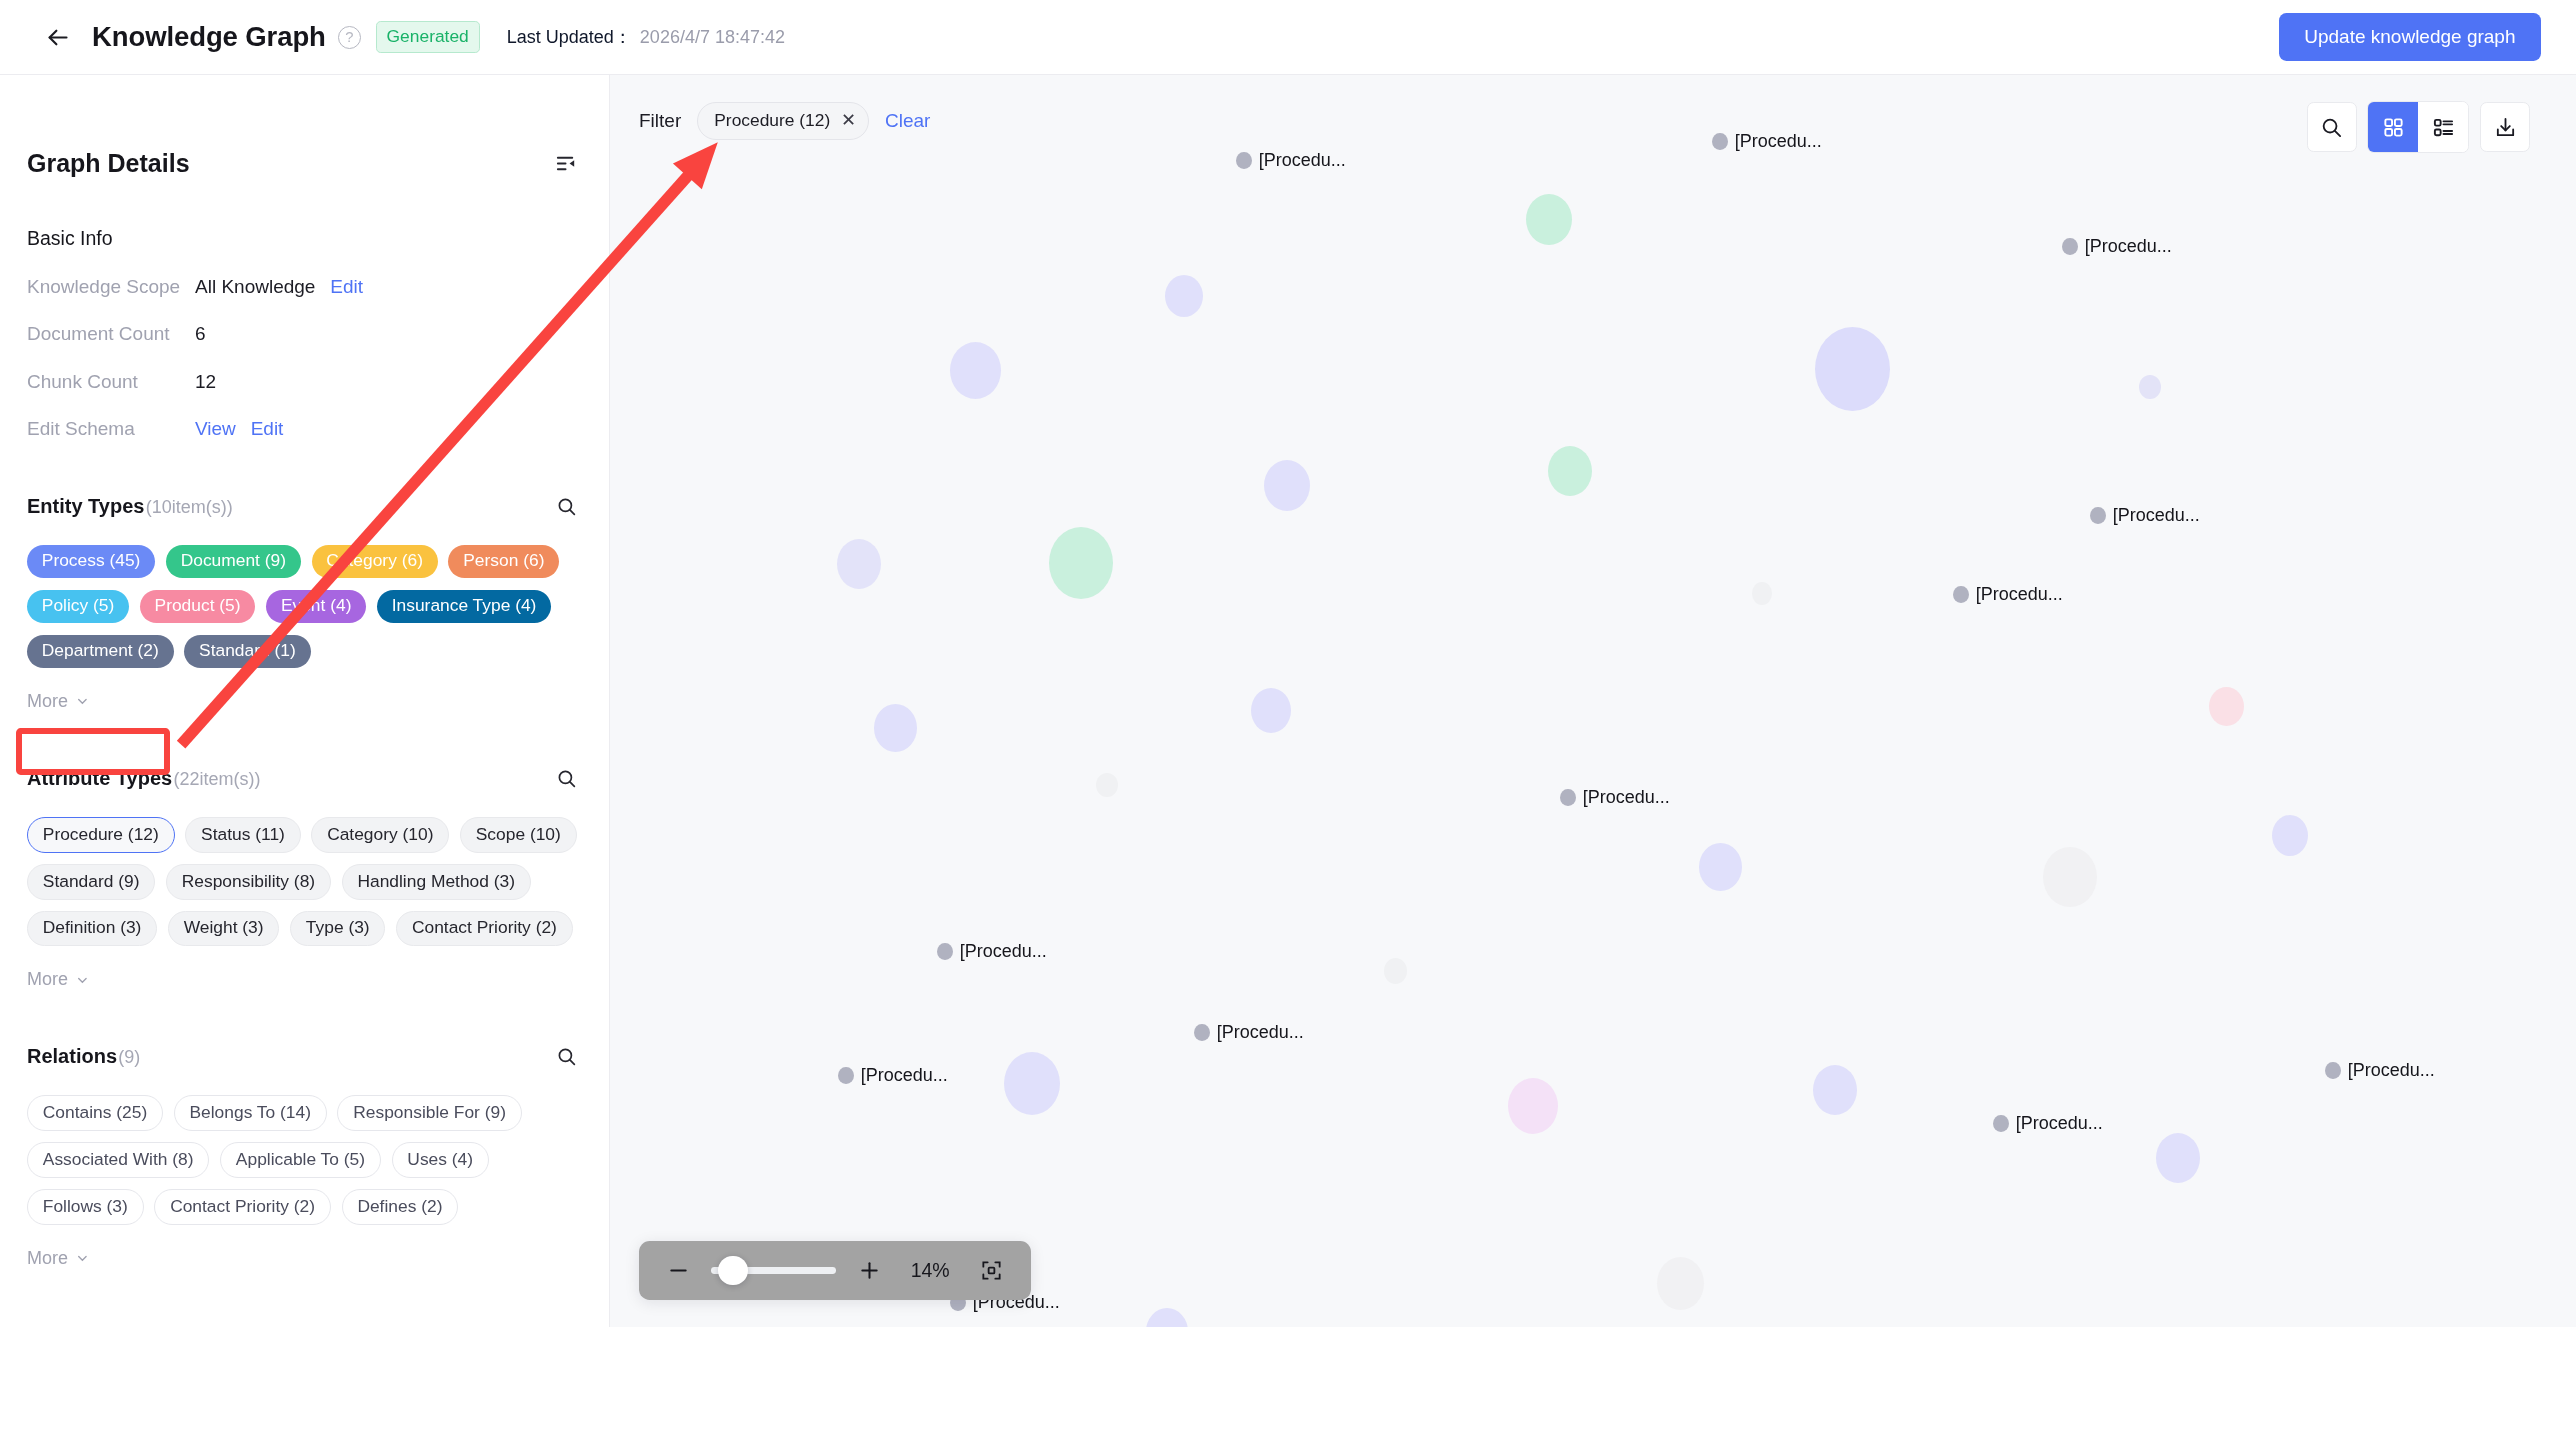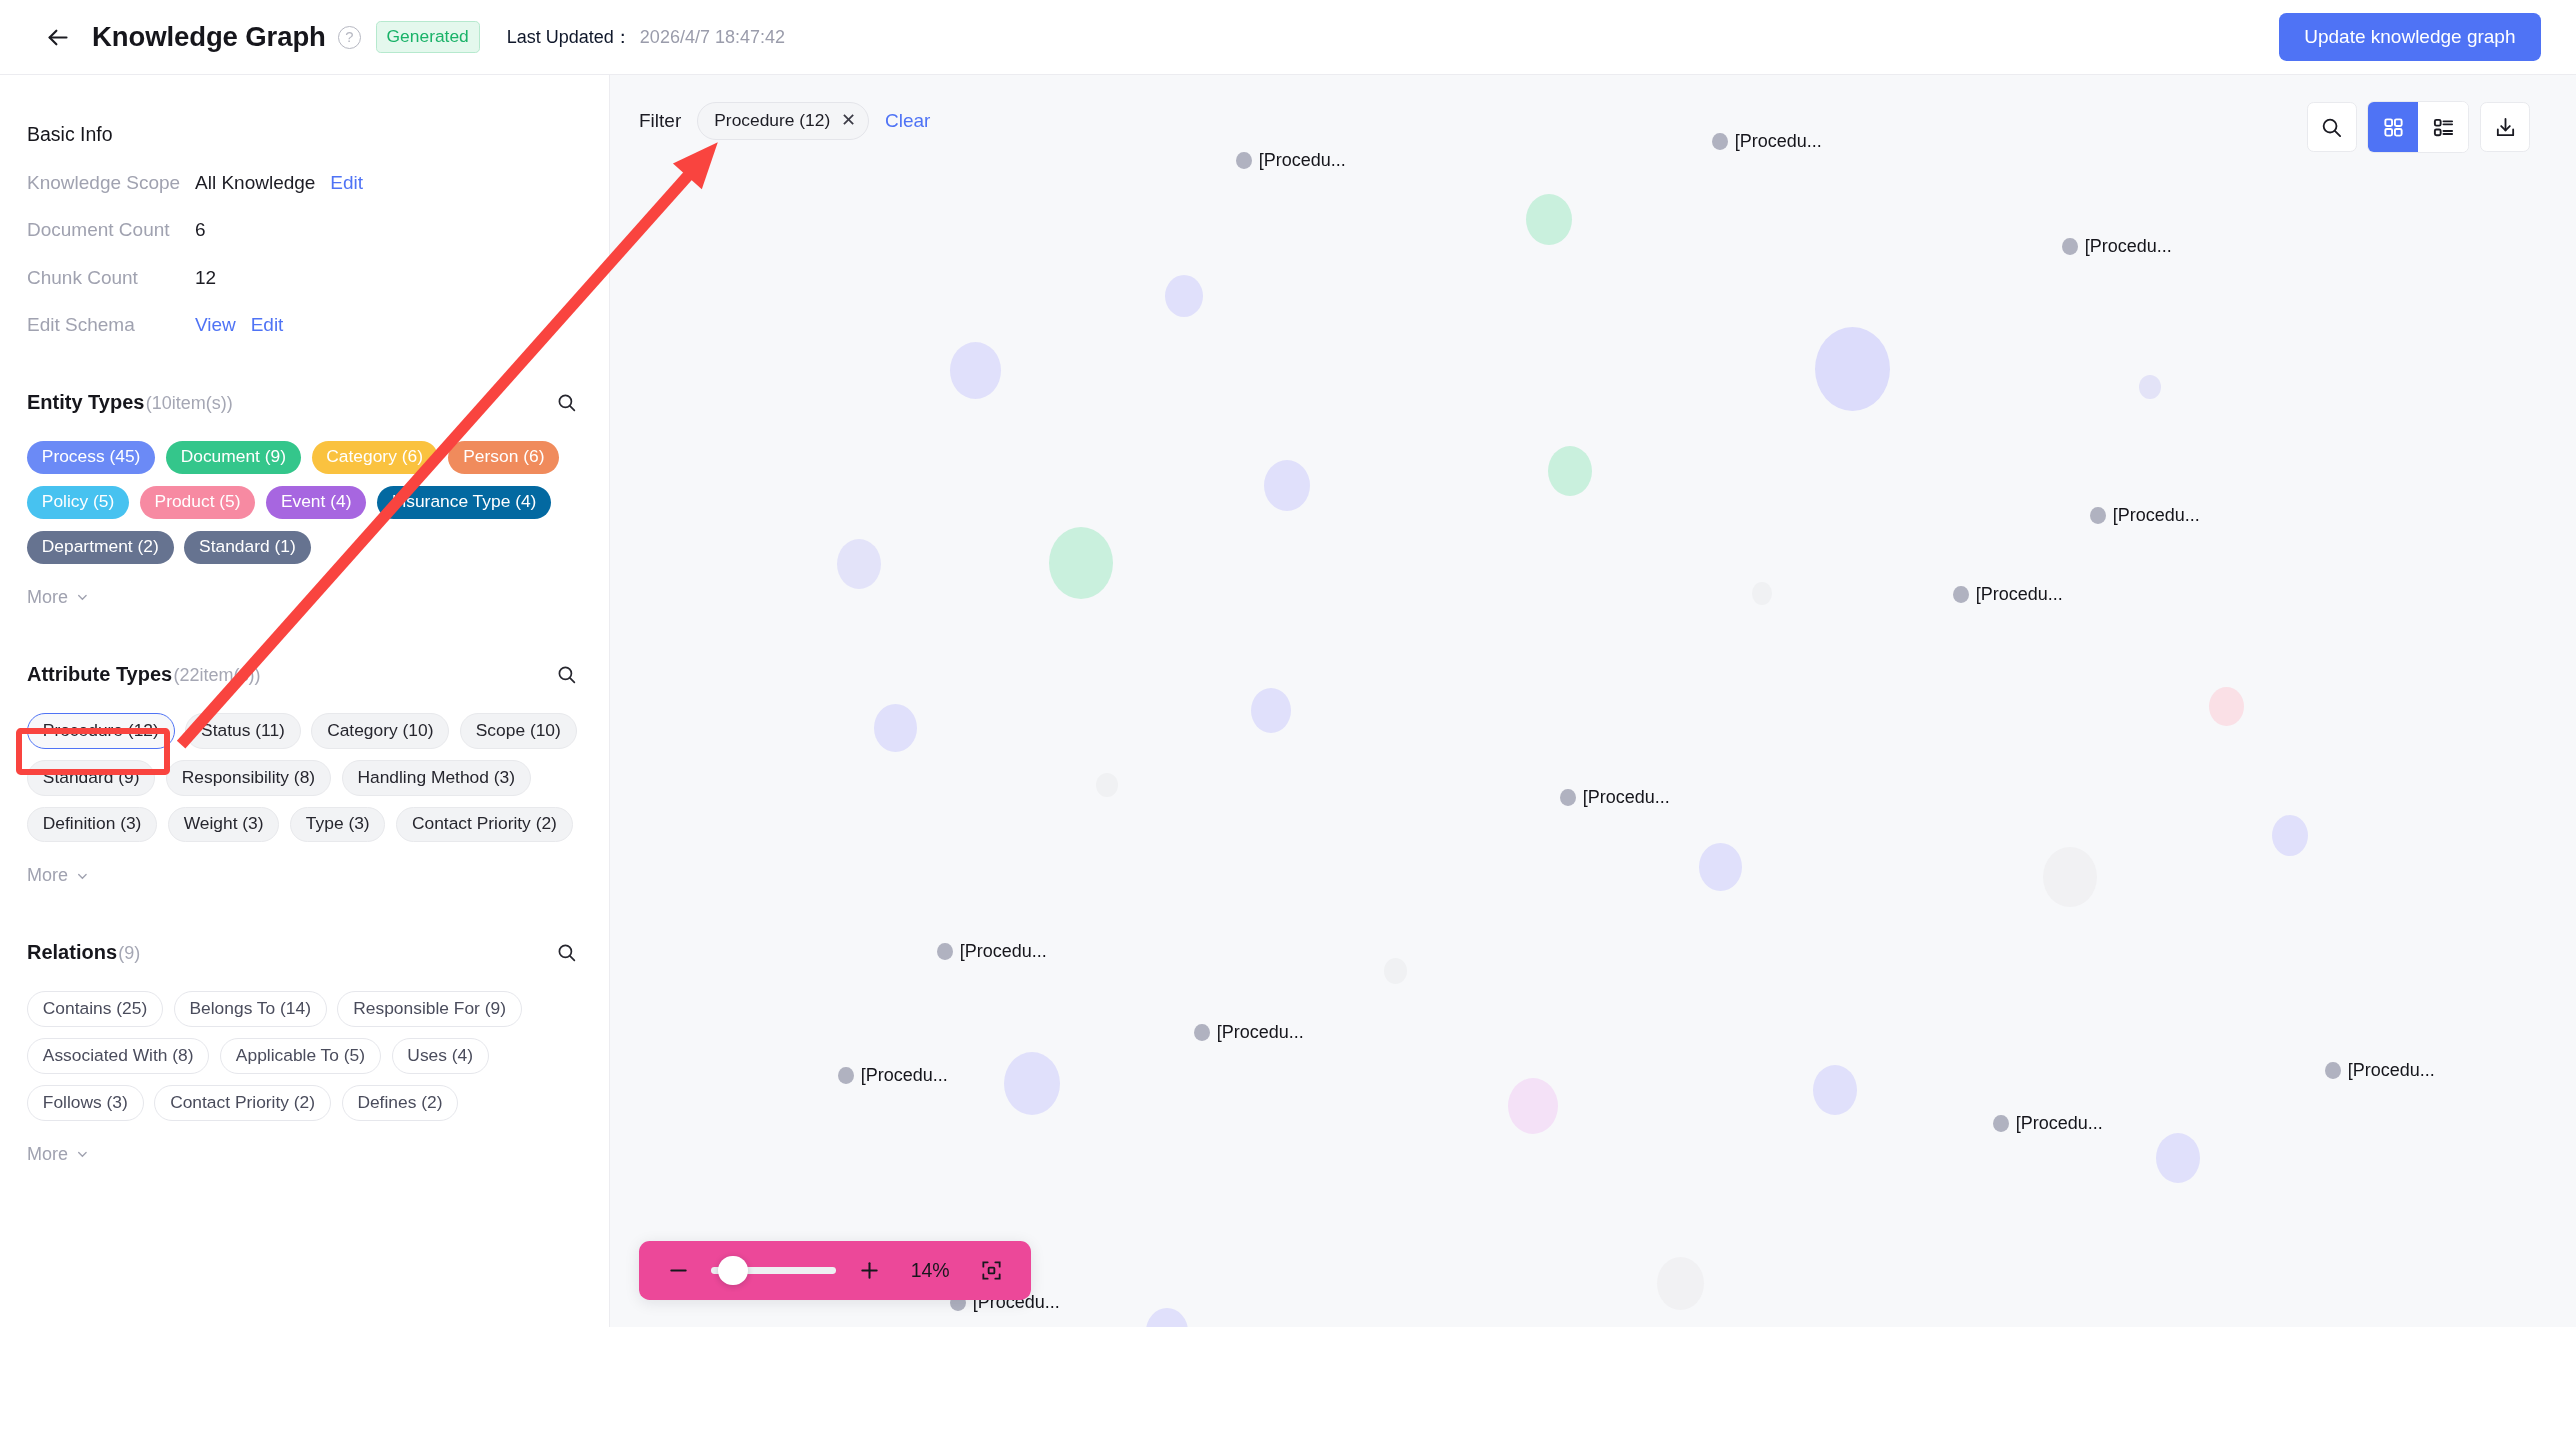--- a/index.html
+++ b/index.html
@@ -116,21 +116,21 @@
   }
   .tb-seg .tb-seg-btn.active { background: #4f73f5; }
 
   .node { position: absolute; border-radius: 50%; }
   .node-label-wrap { position: absolute; display: flex; align-items: center; gap: 6.7px; white-space: nowrap; }
   .node-dot { width: 16px; height: 17.4px; border-radius: 50%; background: #b0b2c0; flex: 0 0 auto; }
   .node-text { font-size: 18px; color: #15151b; }
 
   .zoom-bar {
     position: absolute; left: 639px; bottom: 27px;
-    background: #ec4899; border-radius: 10.7px; box-shadow: 0 2.7px 14.8px rgba(20,20,40,.10);
+    background: #a3a3a3; border-radius: 10.7px; box-shadow: 0 2.7px 14.8px rgba(20,20,40,.10);
     height: 59px; display: flex; align-items: center; padding: 0 24px; gap: 17.4px; z-index: 14;
   }
   .zb-icon { width: 31px; height: 31px; display: flex; align-items: center; justify-content: center; cursor: pointer; color: #17171d; }
   .zb-slider { position: relative; width: 125px; height: 31px; display: flex; align-items: center; cursor: pointer; }
   .zb-track { position: absolute; left: 0; right: 0; height: 6.7px; background: #eef0f3; border-radius: 3.4px; }
   .zb-thumb {
     position: absolute; left: 6.7px; width: 29.5px; height: 29.5px; border-radius: 50%;
     background: #ffffff; box-shadow: 0 1.3px 6px rgba(20,20,40,.20);
   }
   .zb-pct { font-size: 19.5px; color: #17171d; min-width: 56px; text-align: center; }
@@ -159,20 +159,31 @@
     <div class="last-updated-label">Last Updated：</div>
     <div class="last-updated-value">2026/4/7 18:47:42</div>
     <div class="header-spacer"></div>
     <button class="btn-update">Update knowledge graph</button>
   </div>
 
   <div class="body-split">
 
     <div class="sidebar">
 
+      <div class="sidebar-head">
+        <div class="sidebar-title">Graph Details</div>
+        <div class="panel-toggle">
+          <svg width="23" height="23" viewBox="0 0 24 24" fill="none" stroke="#26262e" stroke-width="2" stroke-linecap="round">
+            <line x1="3" y1="6" x2="18" y2="6"></line>
+            <line x1="3" y1="12" x2="11" y2="12"></line>
+            <line x1="3" y1="18" x2="11" y2="18"></line>
+            <polygon points="20,8.5 20,15.5 15.2,12" fill="#26262e" stroke="none"></polygon>
+          </svg>
+        </div>
+      </div>
 
       <div class="section-basic">
         <div class="section-label">Basic Info</div>
 
         <div class="info-row">
           <div class="info-key">Knowledge Scope</div>
           <div class="info-val">All Knowledge</div>
           <div class="info-val link link-sp">Edit</div>
         </div>
 

